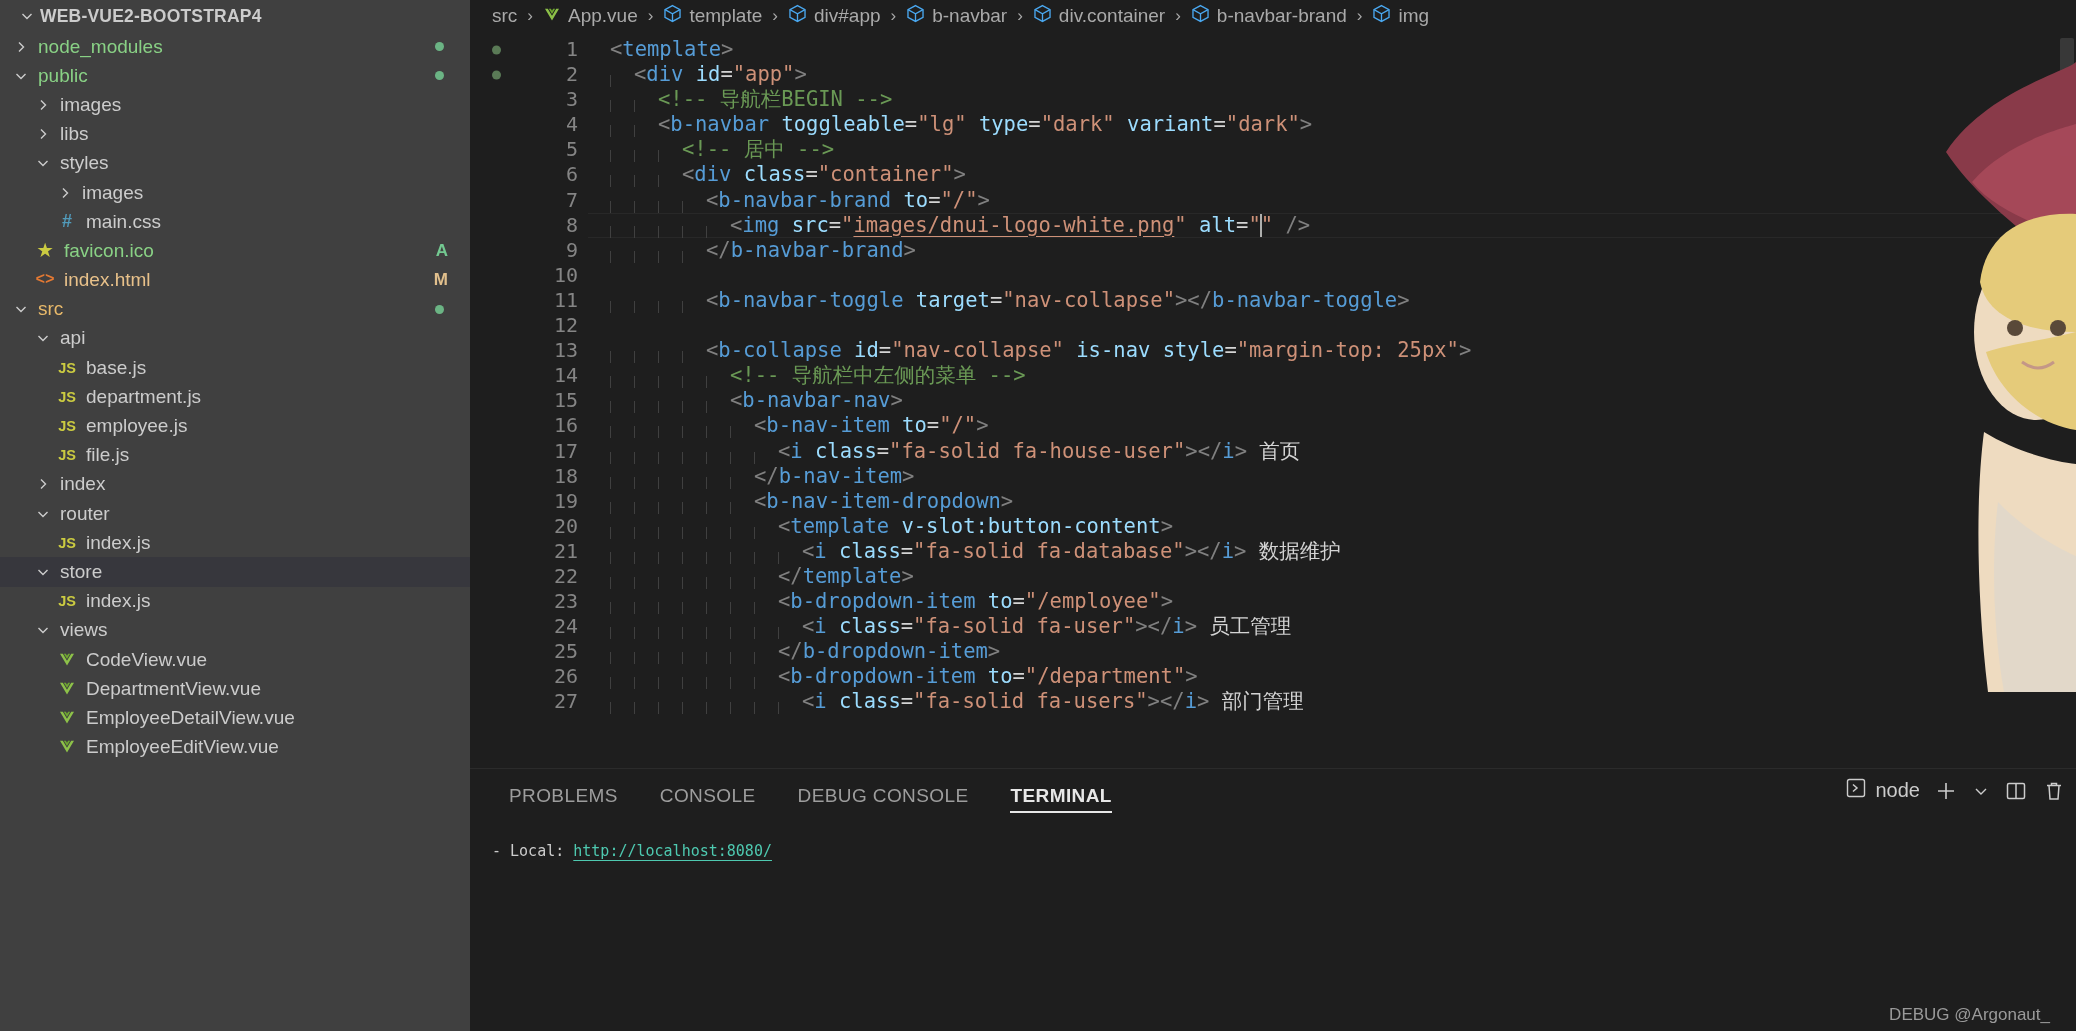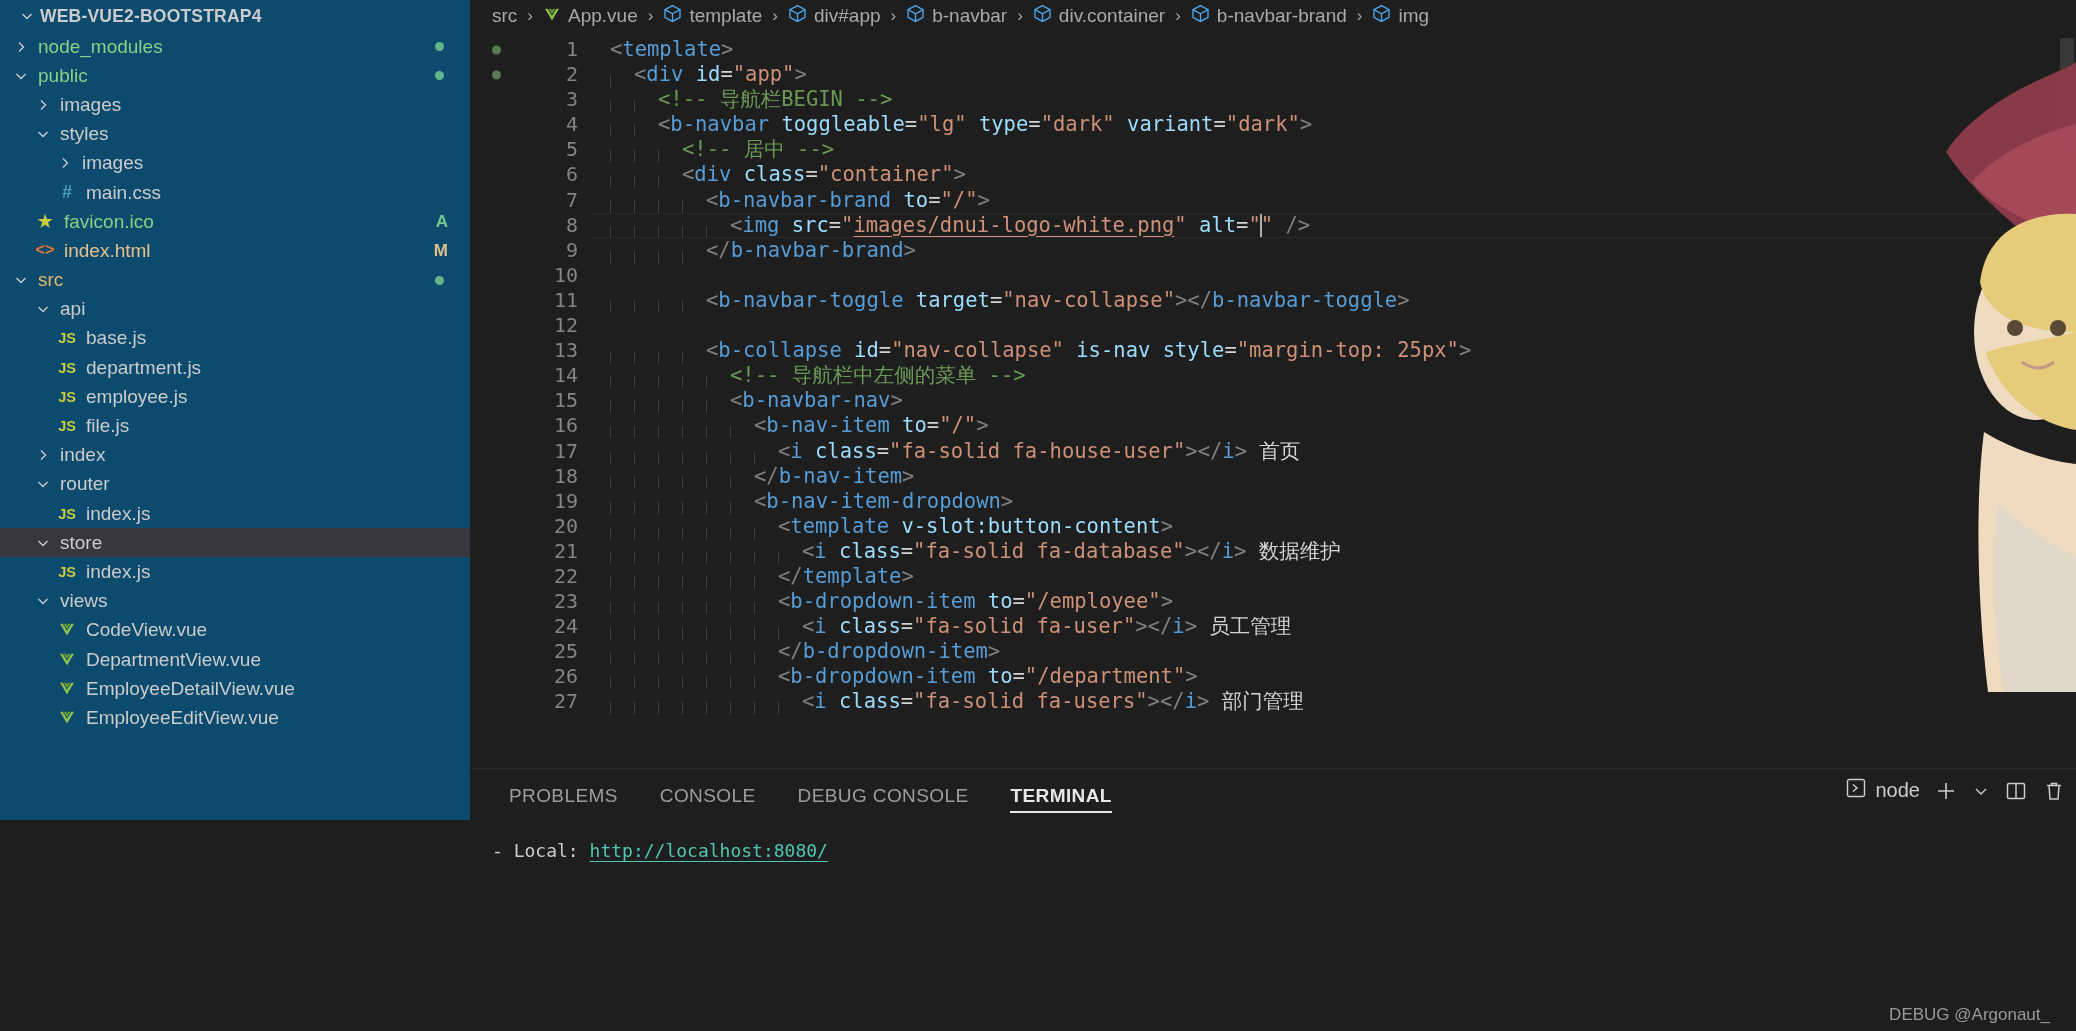--- a/index.html
+++ b/index.html
@@ -6,22 +6,22 @@
   html, body {
     width: 2076px; height: 1031px;
     background: #1e1e1e;
     font-family: "Liberation Sans", sans-serif;
     overflow: hidden;
   }
   .app { position: relative; width: 2076px; height: 1031px; display: flex; background:#1e1e1e; }
 
   
   .sidebar {
-    width: 470px; height: 820px;
-    background: #0c4a6e;
+    width: 470px; height: 1031px;
+    background: #404040;
     position: relative;
     overflow: hidden;
     flex: none;
   }
   .tree-root {
     display: flex; align-items: center;
     height: 32px; padding-left: 14px;
     color: #cccccc; font-size: 17.5px; font-weight: bold;
     letter-spacing: .2px;
   }
@@ -158,21 +158,21 @@
     background:#e7e7e7;
   }
   .panel-actions{
     position:absolute; right: 10px; top: 8px;
     display:flex; align-items:center; gap: 14px; color:#cccccc;
   }
   .pa-item{ display:flex; align-items:center; gap:9px; font-size:20px; color:#cccccc;}
   .term-body {
     flex: 1; padding: 14px 0 16px 22px;
     font-family:"DejaVu Sans Mono","Liberation Mono", monospace;
-    font-size: 18px; color:#cccccc; line-height: 28px;
+    font-size: 15px; color:#cccccc; line-height: 28px;
   }
   .term-url { color: #4ec9b0; text-decoration: underline; text-underline-offset:4px;}
   .watermark{
     position:absolute; right: 26px; bottom: 6px;
     color:#9a9a9a; font-size: 17px; font-family:"Liberation Sans",sans-serif;
     z-index: 40;
   }
   
   .wallpaper{
     position:absolute; right:0; top:32px; width: 340px; height: 660px;
@@ -215,20 +215,29 @@
           <span class="dot"></span>
         </div>
         <div class="row">
           <span class="indent" style="width:32px"></span>
           <span class="chev">
             <svg width="16" height="16" viewBox="0 0 16 16">
               <path d="M6 3.5 L10.5 8 L6 12.5" fill="none" stroke="#cccccc" stroke-width="1.4"></path>
             </svg>
           </span>
           <span class="label c-plain">images</span>
+        </div>
+        <div class="row">
+          <span class="indent" style="width:32px"></span>
+          <span class="chev">
+            <svg width="16" height="16" viewBox="0 0 16 16">
+              <path d="M6 3.5 L10.5 8 L6 12.5" fill="none" stroke="#cccccc" stroke-width="1.4"></path>
+            </svg>
+          </span>
+          <span class="label c-plain">libs</span>
         </div>
         <div class="row">
           <span class="indent" style="width:32px"></span>
           <span class="chev">
             <svg width="16" height="16" viewBox="0 0 16 16">
               <path d="M3.5 6 L8 10.5 L12.5 6" fill="none" stroke="#cccccc" stroke-width="1.4"></path>
             </svg>
           </span>
           <span class="label c-plain">styles</span>
         </div>

